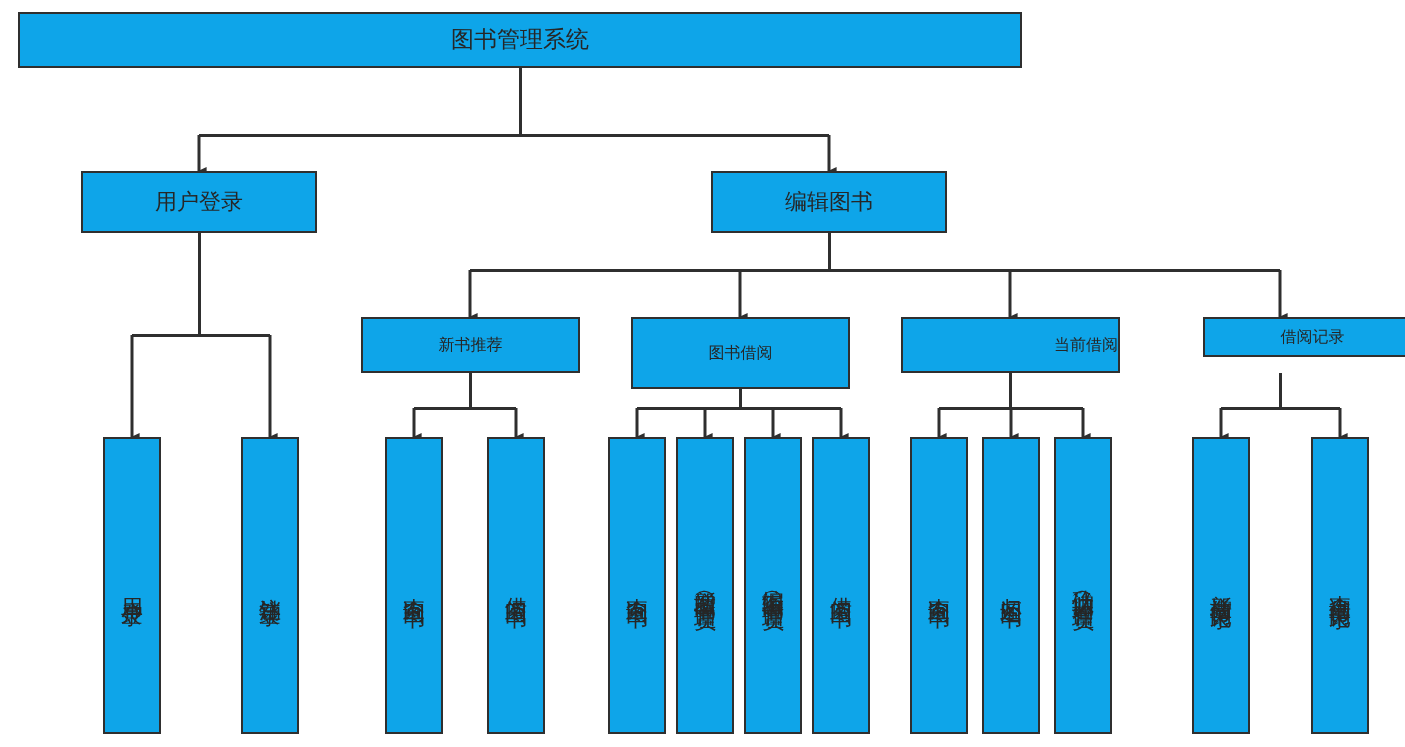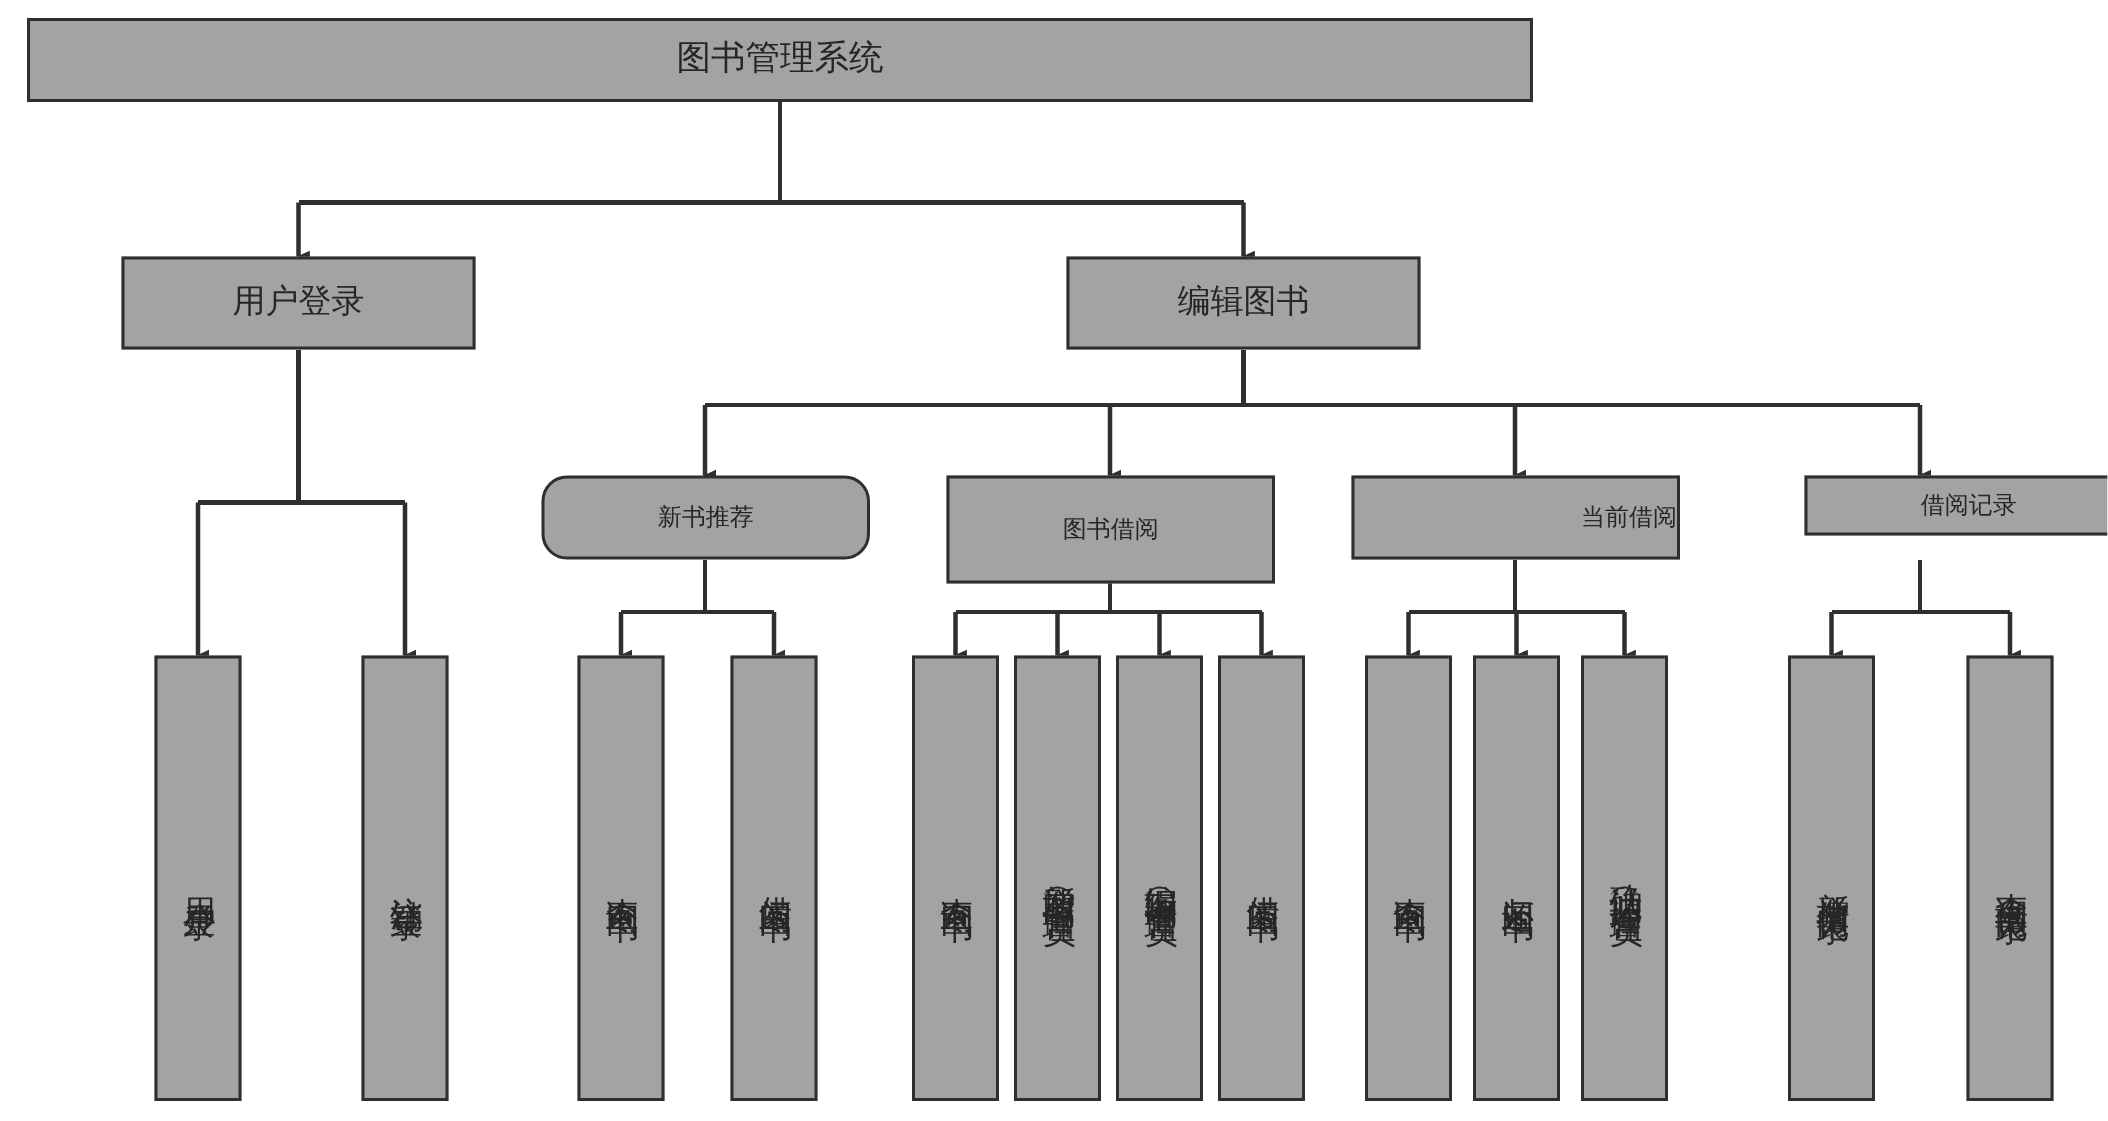--- a/index.html
+++ b/index.html
@@ -20,21 +20,21 @@
   #diagram {
     position: absolute;
     left: 0;
     top: 0;
     width: 1405px;
     height: 747px;
   }
   .node-box {
     position: absolute;
     box-sizing: border-box;
-    background: #a3a3a3;
+    background: #0ea5e9;
     border: 2px solid #737373;
     display: flex;
     align-items: center;
     justify-content: center;
   }
   .node-label {
     color: #262626;
     line-height: 1.18;
     text-align: center;
     white-space: pre-line;
@@ -117,21 +117,21 @@
   <div id="node-layer">
       <div class="node-box lvl0" style="left: 18px; top: 12px; width: 1004px; height: 56px; border-color: rgb(47, 47, 47);">
         <span class="node-label" style="color: rgb(38, 38, 38);">图书管理系统</span>
       </div>
       <div class="node-box lvl1" style="left: 81px; top: 171px; width: 236px; height: 62px; border-color: rgb(47, 47, 47);">
         <span class="node-label" style="color: rgb(38, 38, 38);">用户登录</span>
       </div>
       <div class="node-box lvl1" style="left: 711px; top: 171px; width: 236px; height: 62px; border-color: rgb(47, 47, 47);">
         <span class="node-label" style="color: rgb(38, 38, 38);">编辑图书</span>
       </div>
-      <div class="node-box lvl2" style="left: 361px; top: 317px; width: 219px; height: 56px; border-color: rgb(47, 47, 47); border-radius: 17px;">
+      <div class="node-box lvl2" style="left: 361px; top: 317px; width: 219px; height: 56px; border-color: rgb(47, 47, 47);">
         <span class="node-label" style="color: rgb(38, 38, 38);">新书推荐</span>
       </div>
       <div class="node-box lvl2" style="left: 631px; top: 317px; width: 219px; height: 72px; border-color: rgb(47, 47, 47);">
         <span class="node-label" style="color: rgb(38, 38, 38);">图书借阅</span>
       </div>
       <div class="node-box lvl2" style="left: 901px; top: 317px; width: 219px; height: 56px; border-color: rgb(47, 47, 47); justify-content: flex-end;">
         <span class="node-label" style="color: rgb(38, 38, 38);">当前借阅</span>
       </div>
       <div class="node-box lvl2" style="left: 1171px; top: 317px; width: 219px; height: 40px; border-color: rgb(47, 47, 47); margin-left: 32px;">
         <span class="node-label" style="color: rgb(38, 38, 38);">借阅记录</span>

